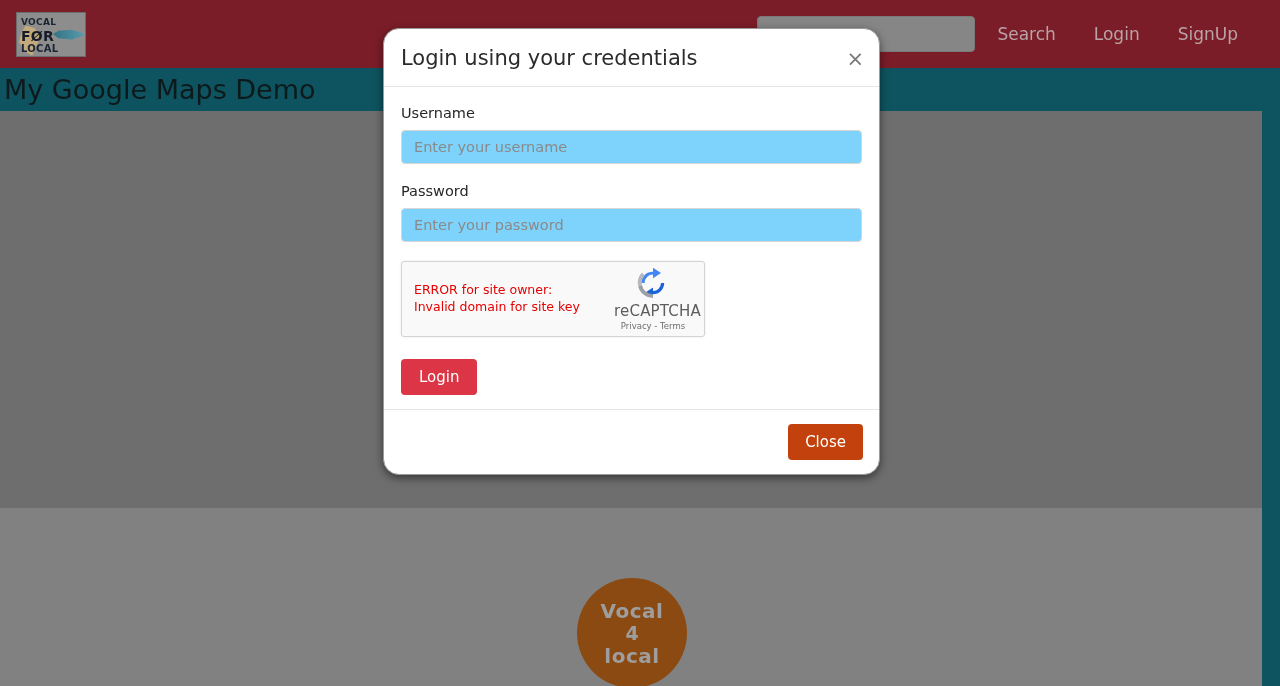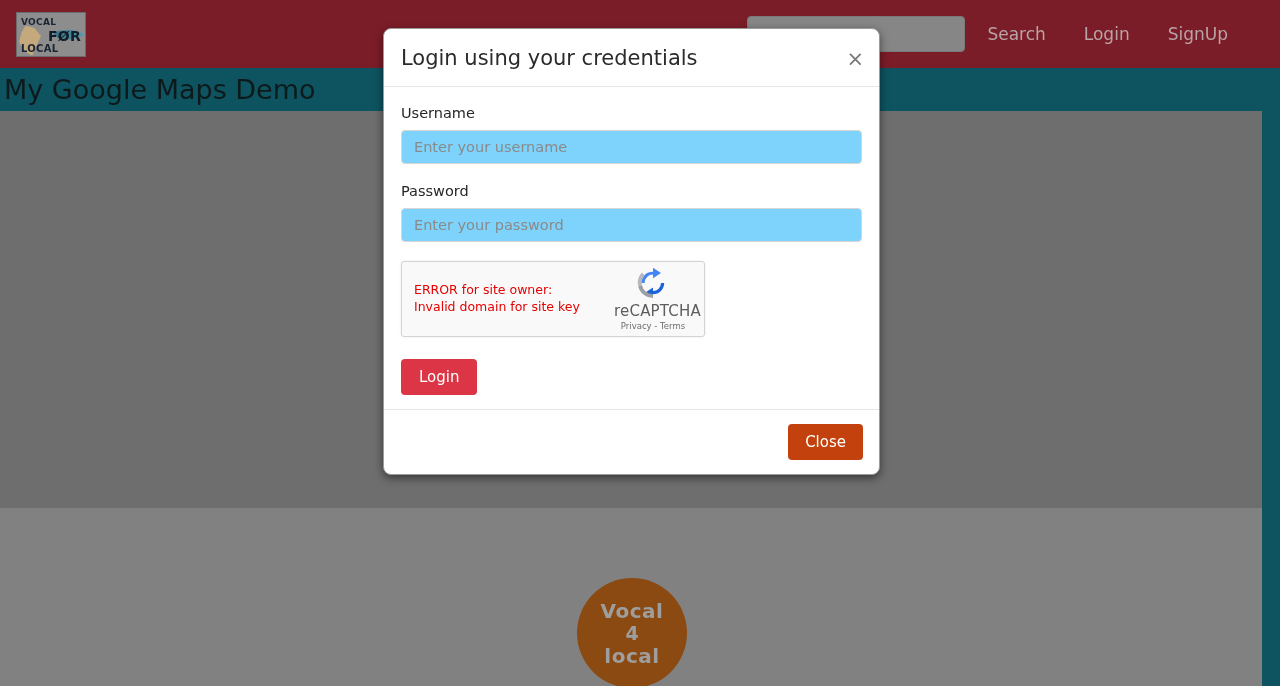--- a/index.html
+++ b/index.html
@@ -43,36 +43,36 @@
     clip-path: polygon(0 45%,18% 18%,62% 10%,100% 40%,100% 60%,62% 92%,18% 82%);
     opacity: .9;
   }
   .brand-logo .bl-t {
     position: absolute; left: 4px; width: 62px;
     font-family: "DejaVu Sans", sans-serif;
     font-weight: bold; color: #1a2433;
     letter-spacing: .3px; line-height: 1;
   }
   .brand-logo .bl-t1 { top: 5px;  font-size: 9px; }
-  .brand-logo .bl-t2 { top: 16px; font-size: 14px; color:#141c29;padding-left:27px; }
+  .brand-logo .bl-t2 { top: 16px; font-size: 14px; color:#141c29; }
   .brand-logo .bl-t3 { top: 31px; font-size: 10px; }
 
   .nav-links {
     display: flex; align-items: center; gap: 27px;
     margin-left: 30px;
   }
   .nav-links a {
     color: #8f6d73;
     font-size: 17px;
     font-weight: bold;
     text-decoration: none;
     white-space: nowrap;
   }
   .nav-right {
-    position: absolute; right: 16px; top: 0;
+    position: absolute; right: 6px; top: 0;
     height: 68px;
     display: flex; align-items: center;
   }
   .search-box {
     width: 218px; height: 36px;
     background: #868686;
     border: 1px solid #7a7a7a;
     border-radius: 4px;
   }
   .nav-actions { display: flex; align-items: center; gap: 38px; margin-left: 22px; margin-right: 36px; }
@@ -127,21 +127,21 @@
   .footer-logo .fl2 { font-size: 19px; margin-top: 3px; }
   .footer-logo .fl3 { font-size: 20px; letter-spacing: .5px; margin-top: 3px; }
 
   
   .modal {
     position: absolute;
     left: 383px; top: 28px;
     width: 497px;
     background: #ffffff;
     border: 1px solid #9a9a9a;
-    border-radius: 8px;
+    border-radius: 16px;
     box-shadow: 0 3px 9px rgba(0,0,0,.5);
     z-index: 40;
   }
   .modal-header {
     position: relative;
     padding: 17px 18px 16px 17px;
     border-bottom: 1px solid #e5e5e5;
   }
   .modal-title {
     font-size: 21px; color: #2b2b2b; font-weight: normal;

